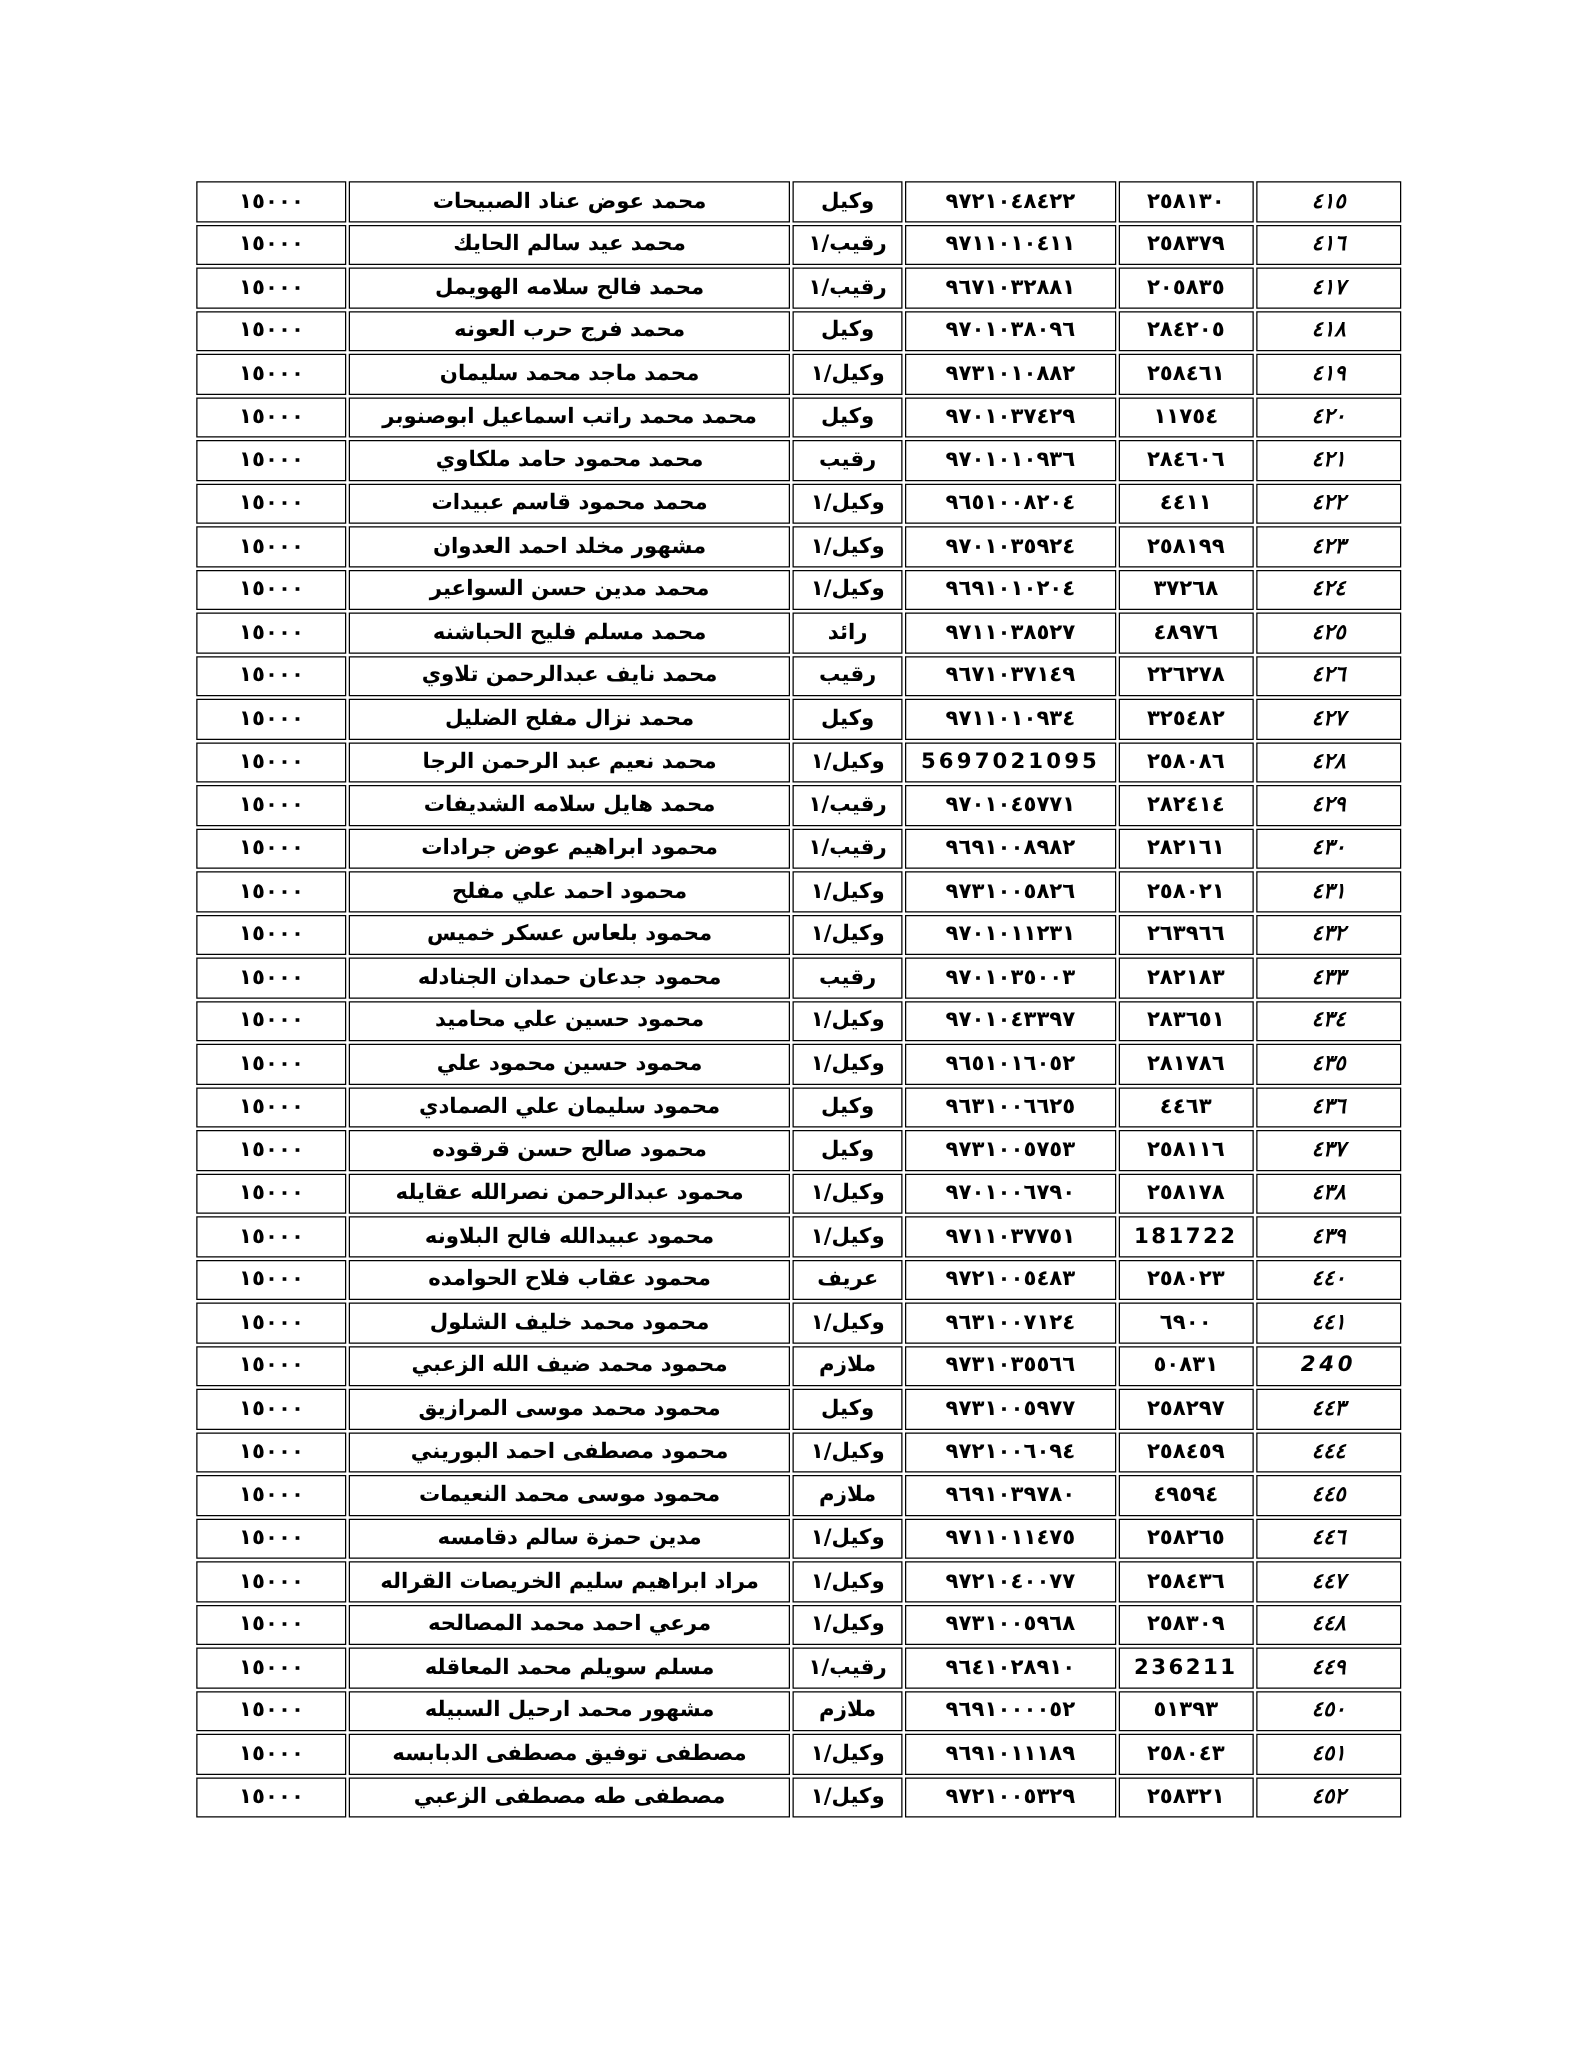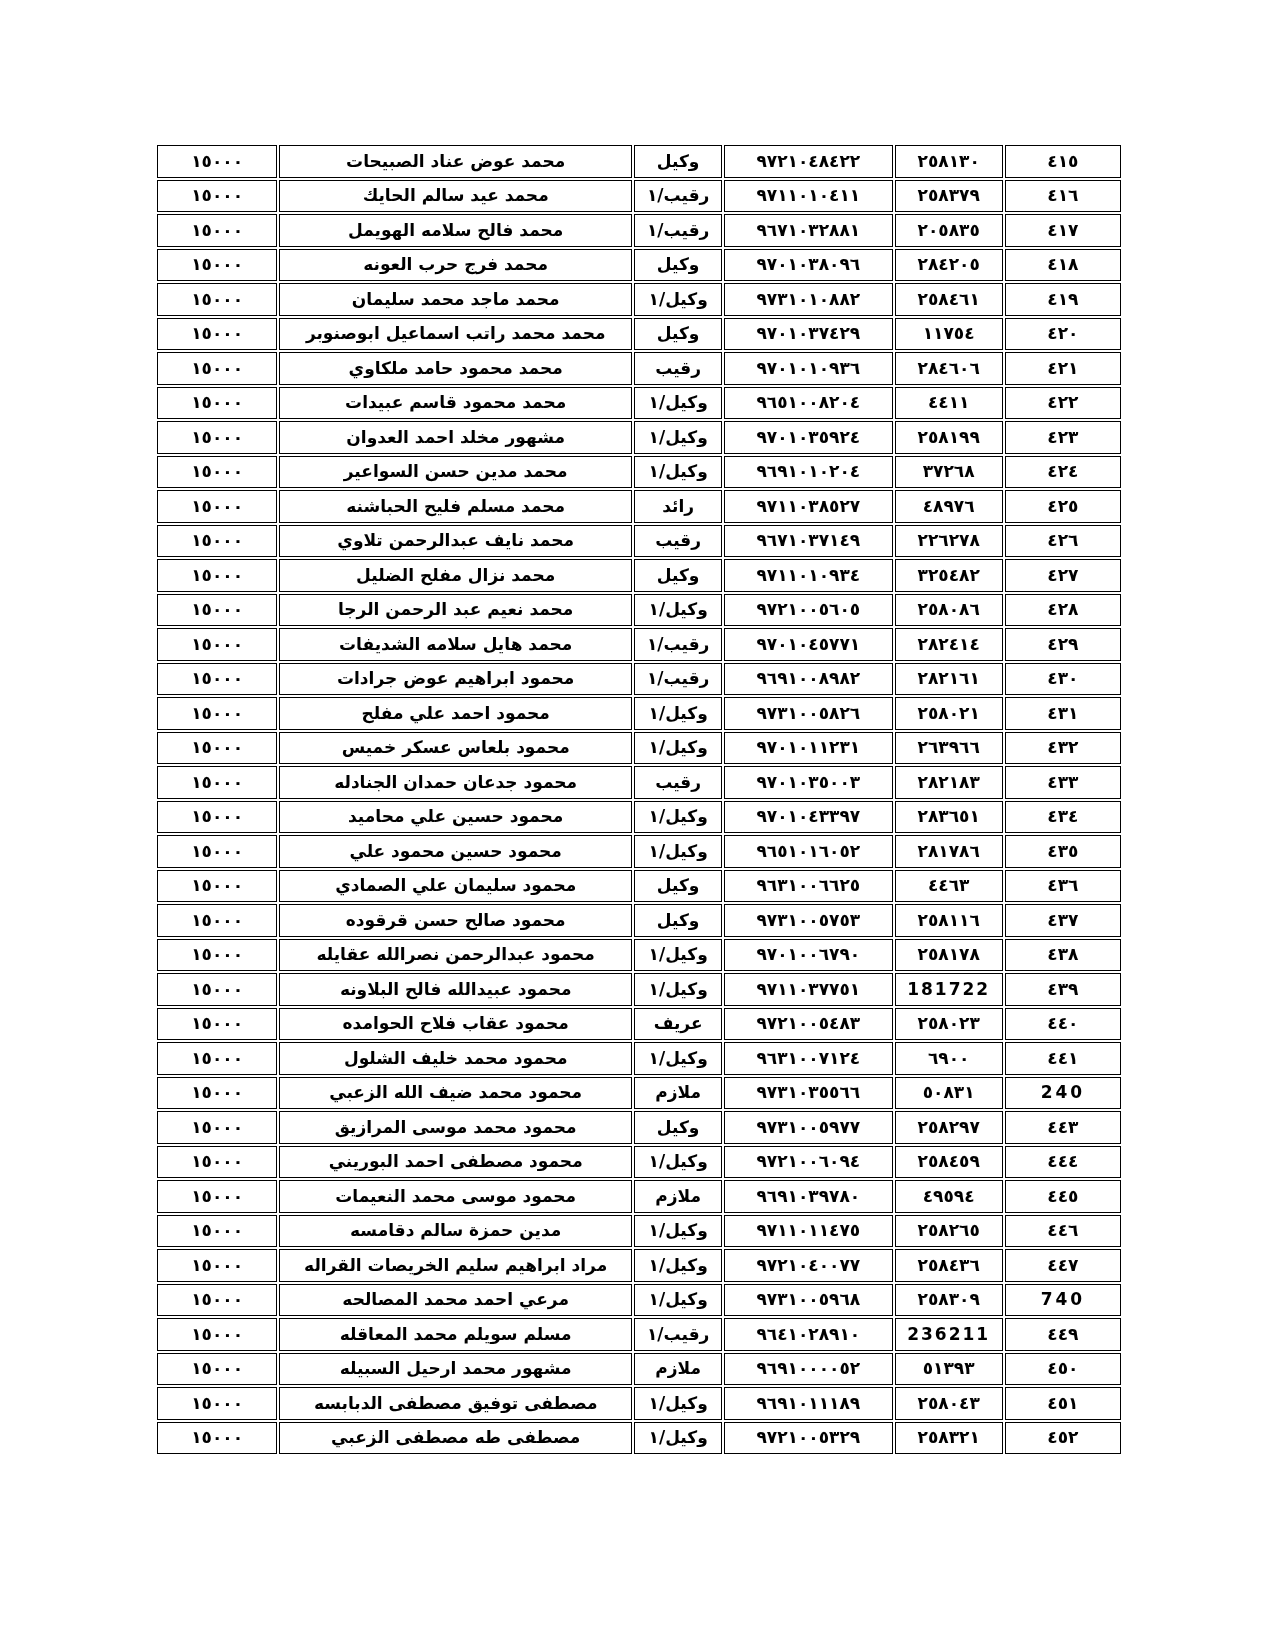--- a/index.html
+++ b/index.html
@@ -42,21 +42,21 @@
     text-align: center;
     vertical-align: middle;
     font-weight: bold;
     font-size: 17px;
     line-height: 1.1;
     white-space: nowrap;
     overflow: hidden;
     color: #000000;
     background: #ffffff;
   }
-  td.c-serial   { letter-spacing: 3px; font-size: 18px; }
+  td.c-serial   { letter-spacing: 3px; font-size: 18px; font-style: italic; }
   td.c-number   { letter-spacing: 2px; font-size: 18px; }
   td.c-national_id { letter-spacing: 2.5px; font-size: 18px; }
   td.c-rank     { font-size: 17px; }
   td.c-name     { font-size: 17px; }
   td.c-amount   { letter-spacing: 2px; font-size: 18px; }
 </style>
 </head>
 <body>
 
 <div class="sheet">
@@ -171,21 +171,21 @@
             <td class="c-serial">٤٢٧</td>
             <td class="c-number">٣٢٥٤٨٢</td>
             <td class="c-national_id">٩٧١١٠١٠٩٣٤</td>
             <td class="c-rank">وكيل</td>
             <td class="c-name">محمد نزال مفلح الضليل</td>
             <td class="c-amount">١٥٠٠٠</td>
           </tr>
           <tr>
             <td class="c-serial">٤٢٨</td>
             <td class="c-number">٢٥٨٠٨٦</td>
-            <td class="c-national_id">٩٧٢١٠٠٥٦٠٥</td>
+            <td class="c-national_id">5697021095</td>
             <td class="c-rank">وكيل/١</td>
             <td class="c-name">محمد نعيم عبد الرحمن الرجا</td>
             <td class="c-amount">١٥٠٠٠</td>
           </tr>
           <tr>
             <td class="c-serial">٤٢٩</td>
             <td class="c-number">٢٨٢٤١٤</td>
             <td class="c-national_id">٩٧٠١٠٤٥٧٧١</td>
             <td class="c-rank">رقيب/١</td>
             <td class="c-name">محمد هايل سلامه الشديفات</td>
@@ -329,21 +329,21 @@
           </tr>
           <tr>
             <td class="c-serial">٤٤٧</td>
             <td class="c-number">٢٥٨٤٣٦</td>
             <td class="c-national_id">٩٧٢١٠٤٠٠٧٧</td>
             <td class="c-rank">وكيل/١</td>
             <td class="c-name">مراد ابراهيم سليم الخريصات القراله</td>
             <td class="c-amount">١٥٠٠٠</td>
           </tr>
           <tr>
-            <td class="c-serial">740</td>
+            <td class="c-serial">٤٤٨</td>
             <td class="c-number">٢٥٨٣٠٩</td>
             <td class="c-national_id">٩٧٣١٠٠٥٩٦٨</td>
             <td class="c-rank">وكيل/١</td>
             <td class="c-name">مرعي احمد محمد المصالحه</td>
             <td class="c-amount">١٥٠٠٠</td>
           </tr>
           <tr>
             <td class="c-serial">٤٤٩</td>
             <td class="c-number">236211</td>
             <td class="c-national_id">٩٦٤١٠٢٨٩١٠</td>

